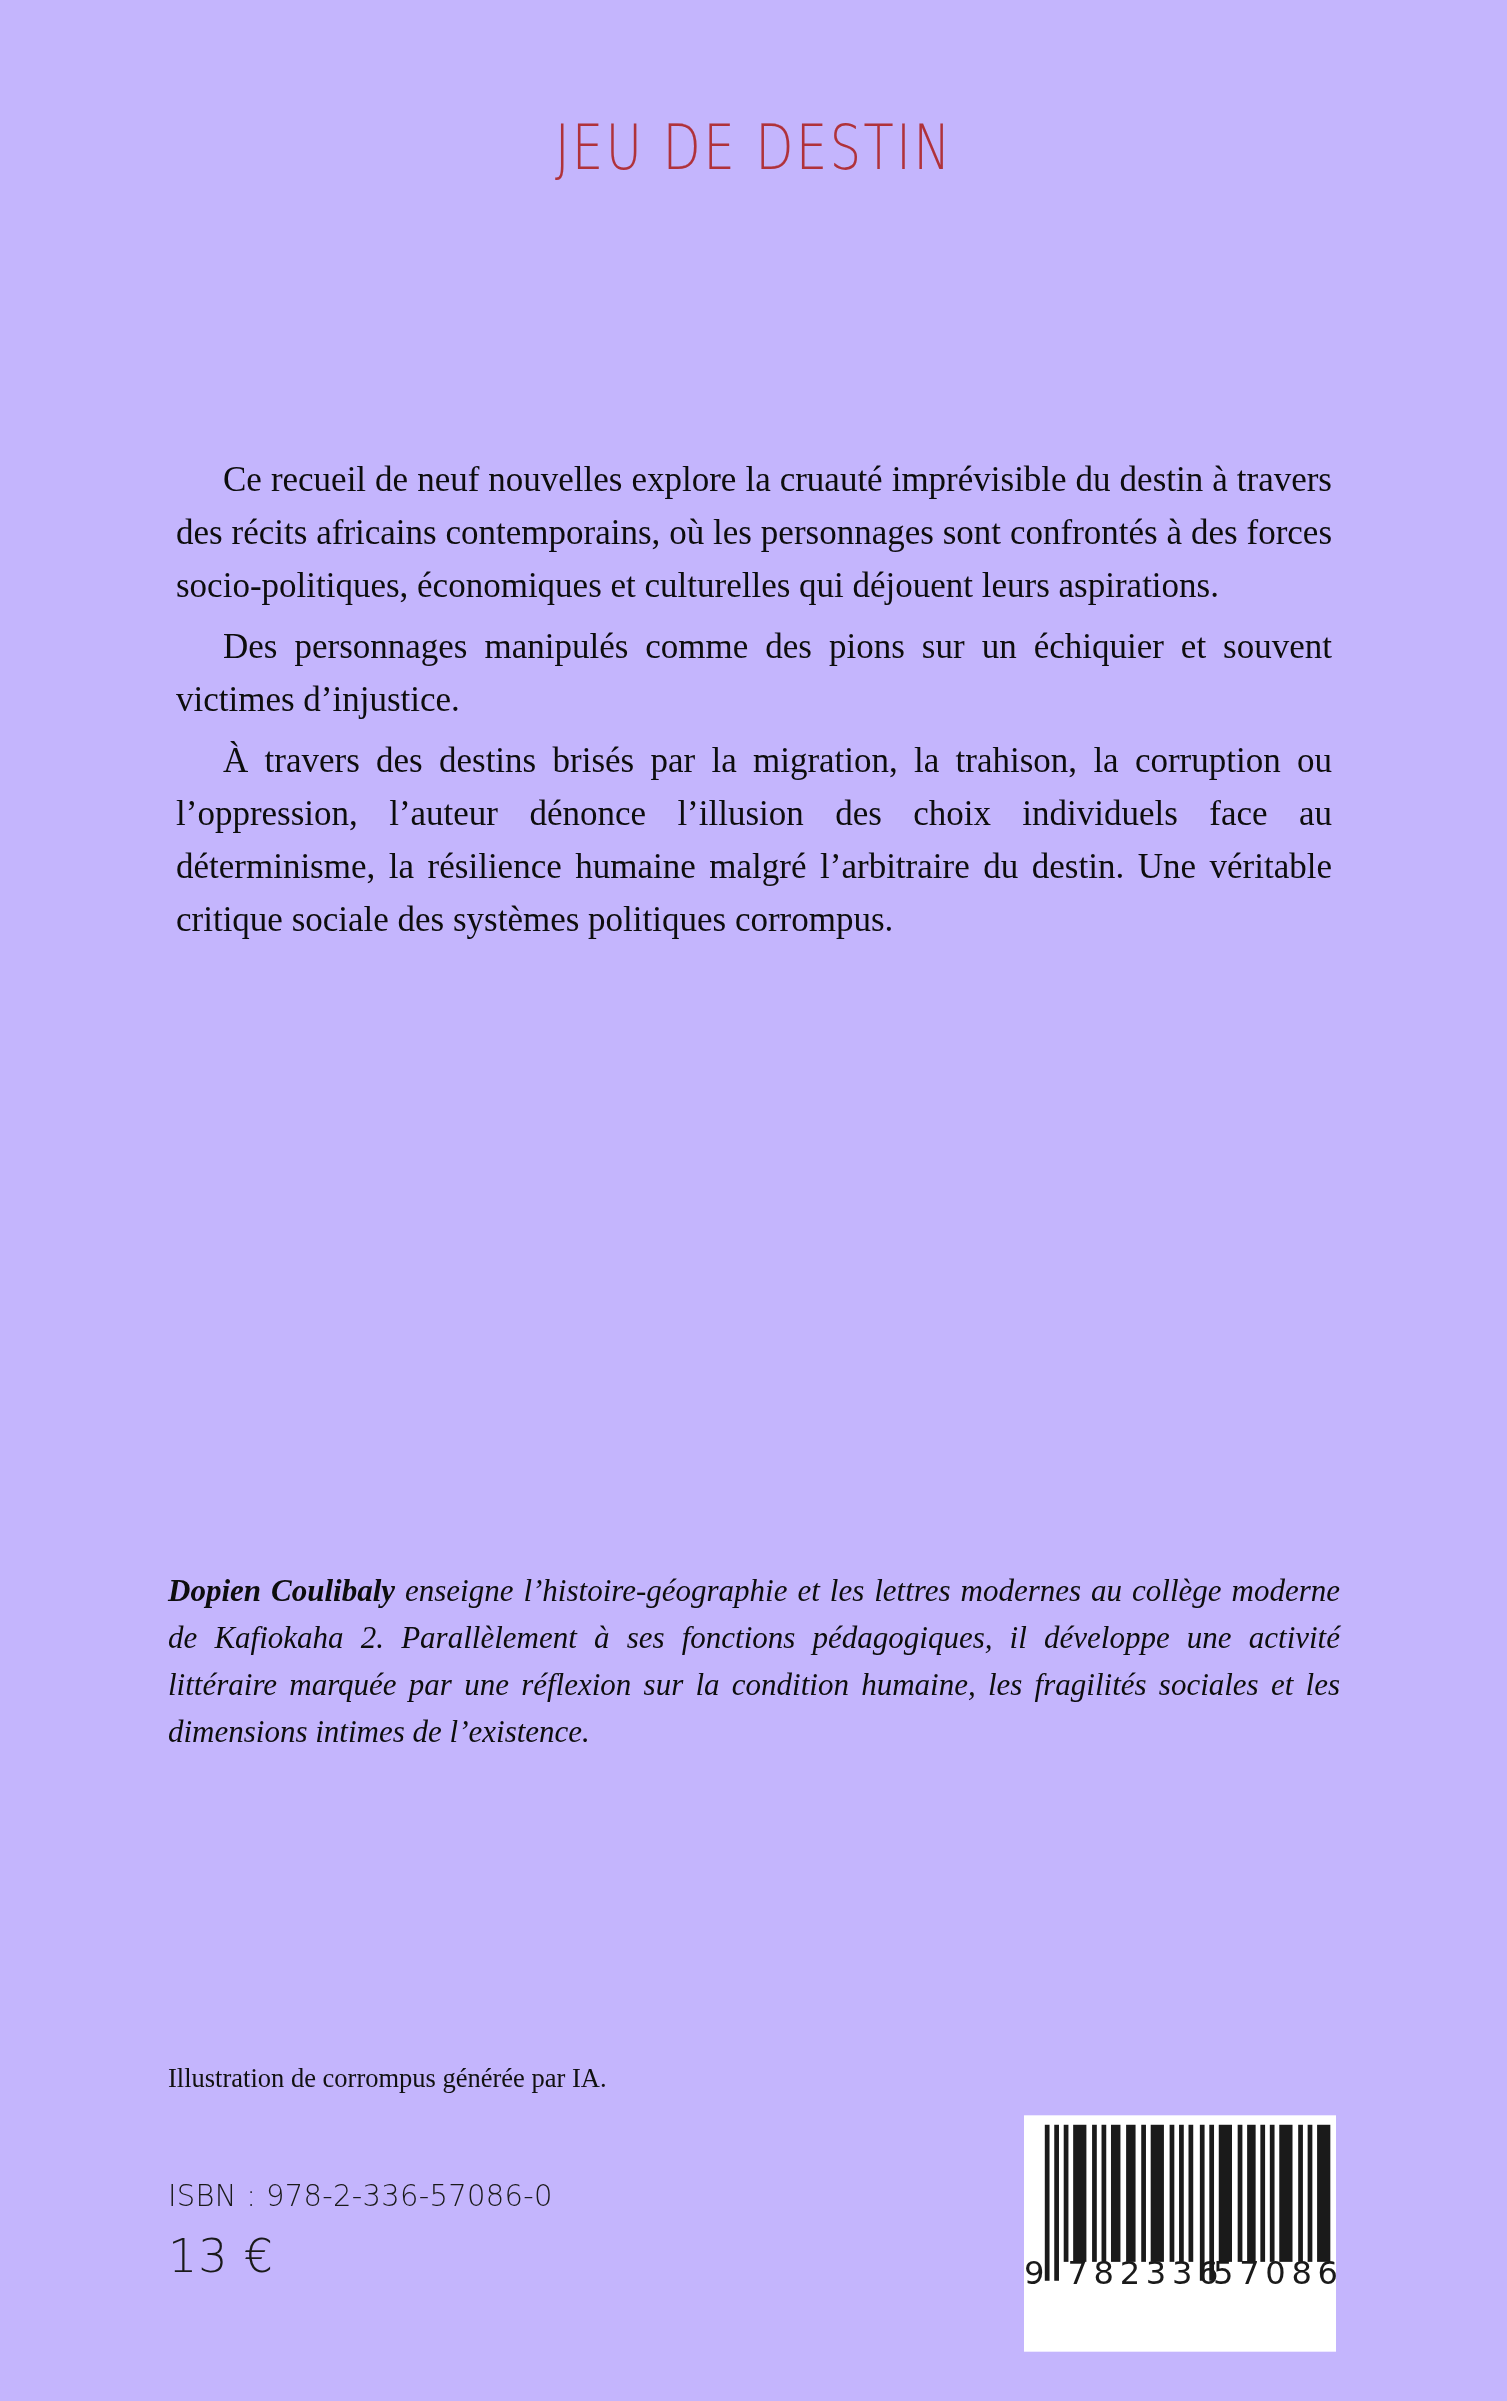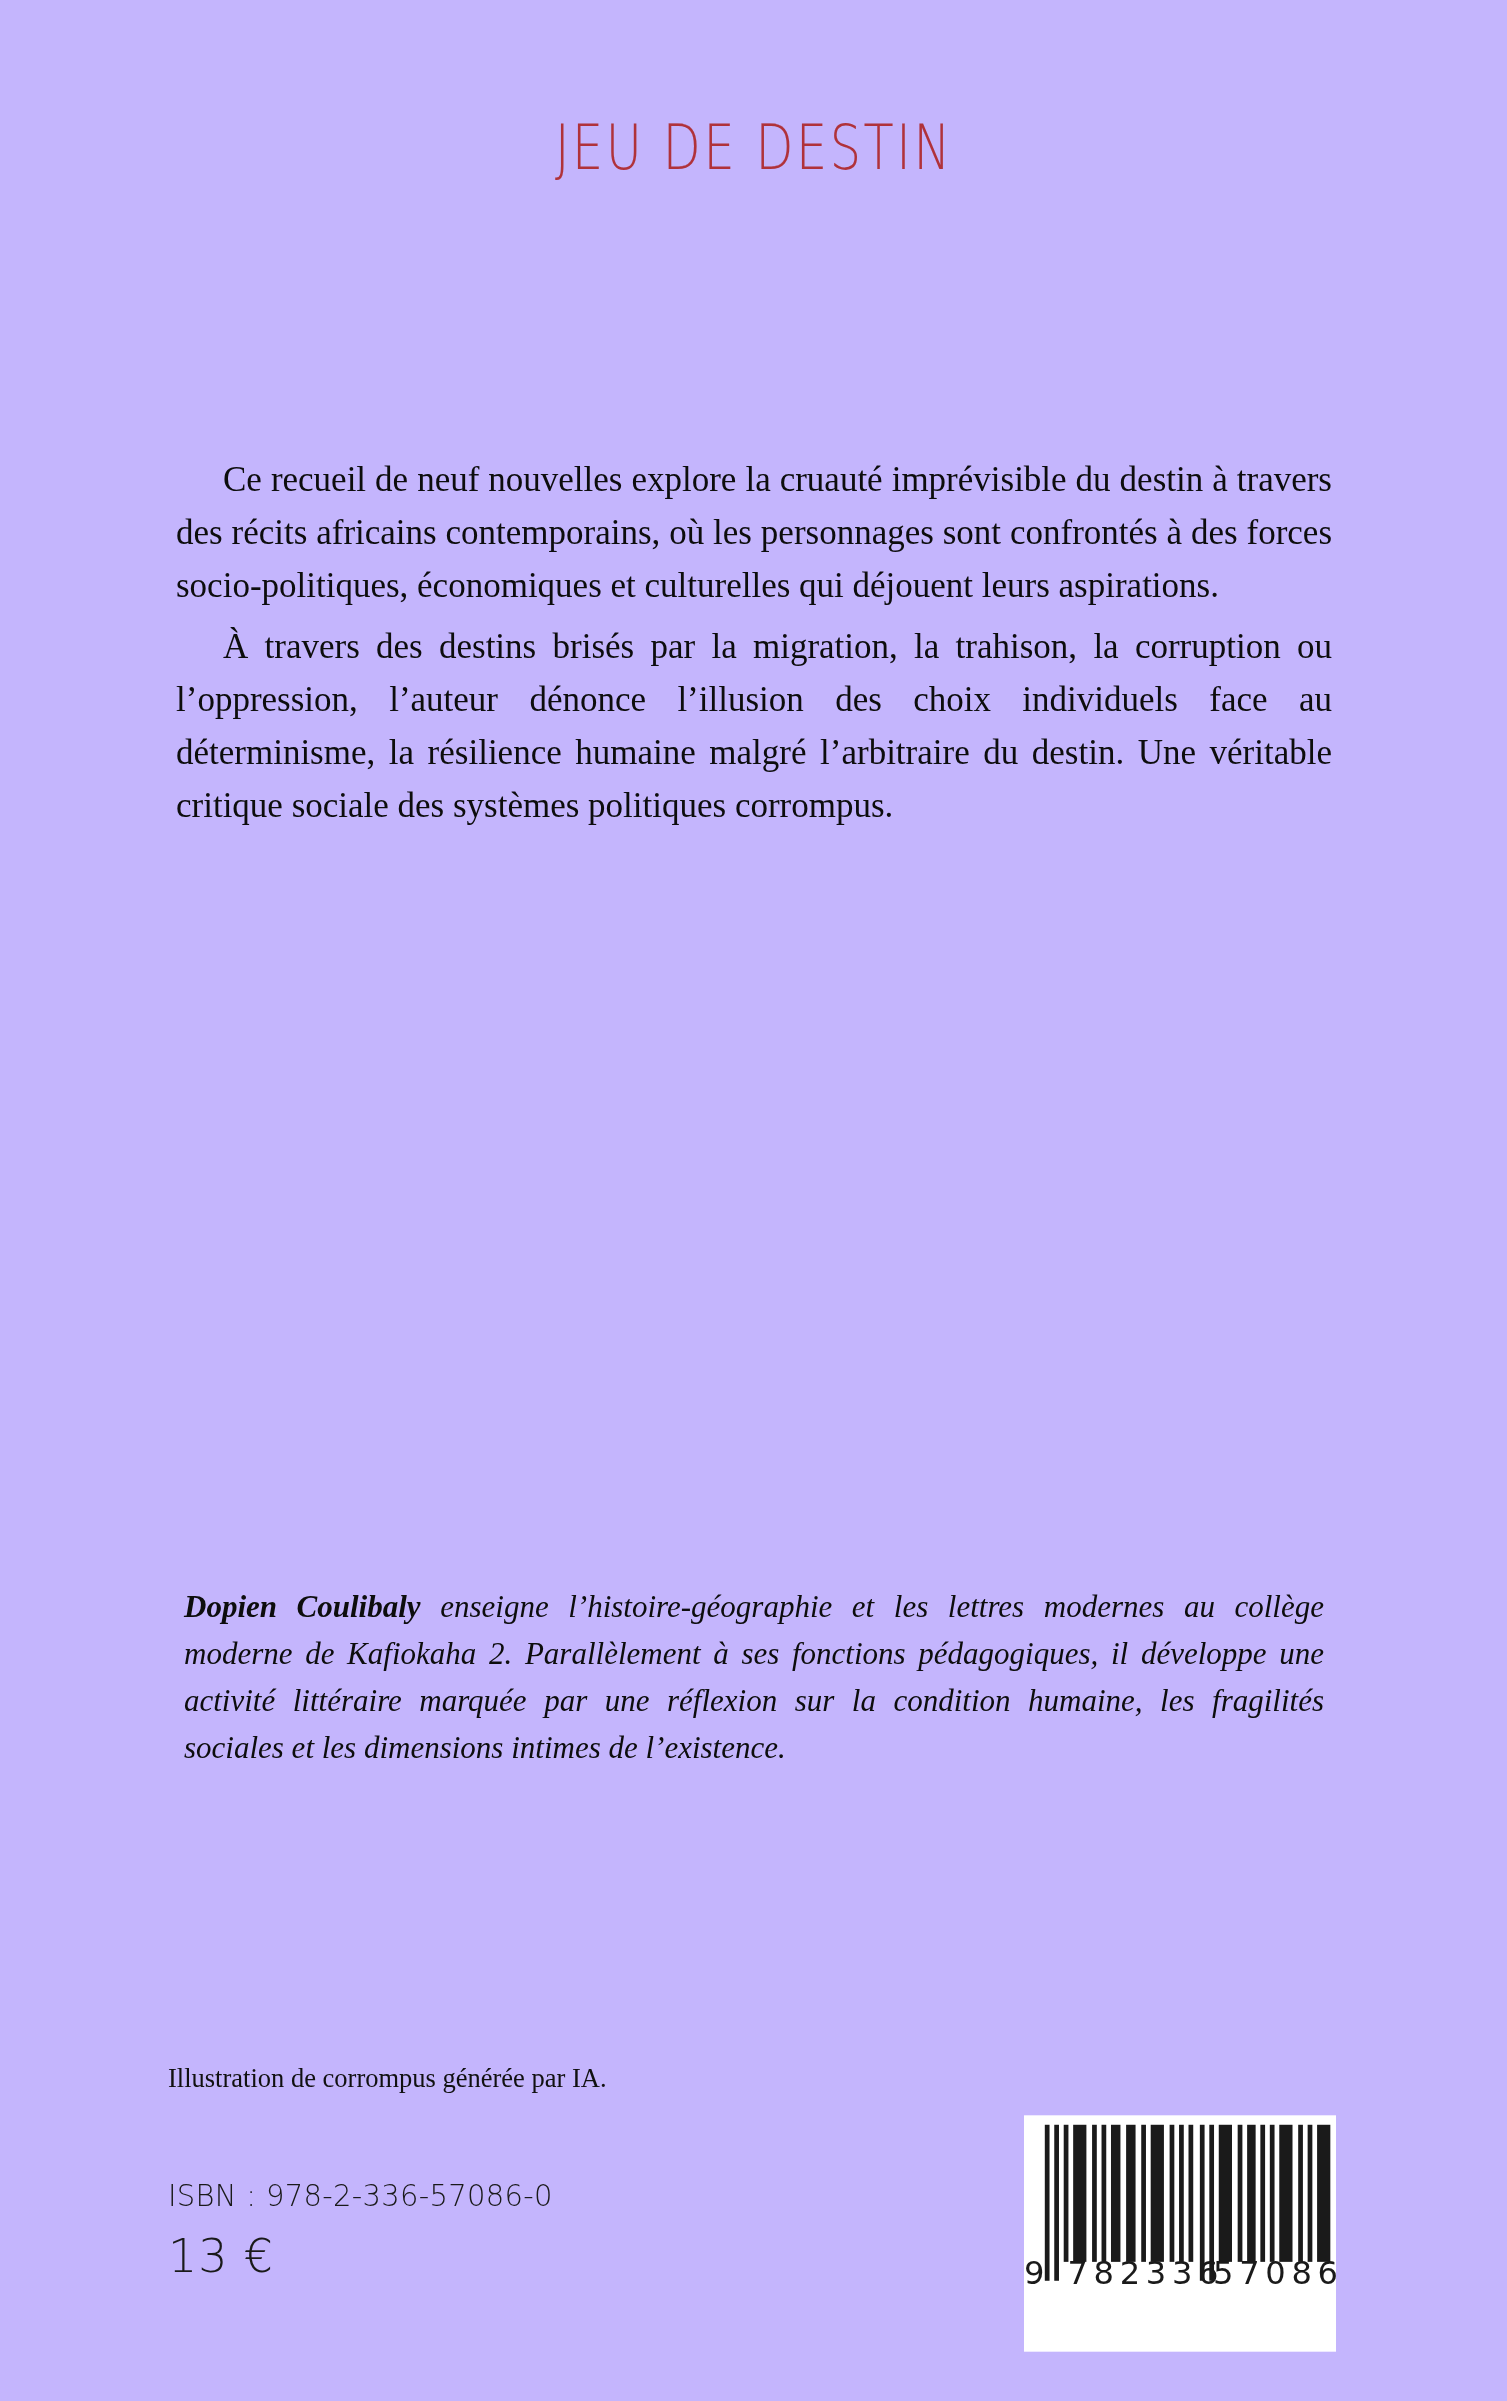--- a/index.html
+++ b/index.html
@@ -61,21 +61,21 @@
   }
 
   
   .bio {
     position: absolute;
     left: 168px;
     top: 1567px;
     width: 1172px;
   }
   .bio p {
-    margin: 16px;
+    margin: 0;
     font-family: "Liberation Serif", serif;
     font-style: italic;
     font-size: 31px;
     line-height: 47px;
     text-align: justify;
     text-indent: 0;
     color: #0d0d0d;
   }
   .bio .author-name {
     font-weight: bold;
@@ -131,20 +131,21 @@
 <body>
 
 <div id="cover">
 
   <div class="title-band">
     <span class="book-title">JEU DE DESTIN</span>
   </div>
 
   <div class="blurb">
     <p>Ce recueil de neuf nouvelles explore la cruauté imprévisible du destin à travers des récits africains contemporains, où les personnages sont confrontés à des forces socio-politiques, économiques et culturelles qui déjouent leurs aspirations.</p>
+    <p>Des personnages manipulés comme des pions sur un échiquier et souvent victimes d’injustice.</p>
     <p>À travers des destins brisés par la migration, la trahison, la corruption ou l’oppression, l’auteur dénonce l’illusion des choix individuels face au déterminisme, la résilience humaine malgré l’arbitraire du destin. Une véritable critique sociale des systèmes politiques corrompus.</p>
   </div>
 
   <div class="bio">
     <p><span class="author-name">Dopien Coulibaly</span><span> enseigne l’histoire-géographie et les lettres modernes au collège moderne de Kafiokaha 2. Parallèlement à ses fonctions pédagogiques, il développe une activité littéraire marquée par une réflexion sur la condition humaine, les fragilités sociales et les dimensions intimes de l’existence.</span></p>
   </div>
 
   <div class="credit">Illustration de corrompus générée par IA.</div>
 
   <div class="isbn">ISBN : 978-2-336-57086-0</div>

